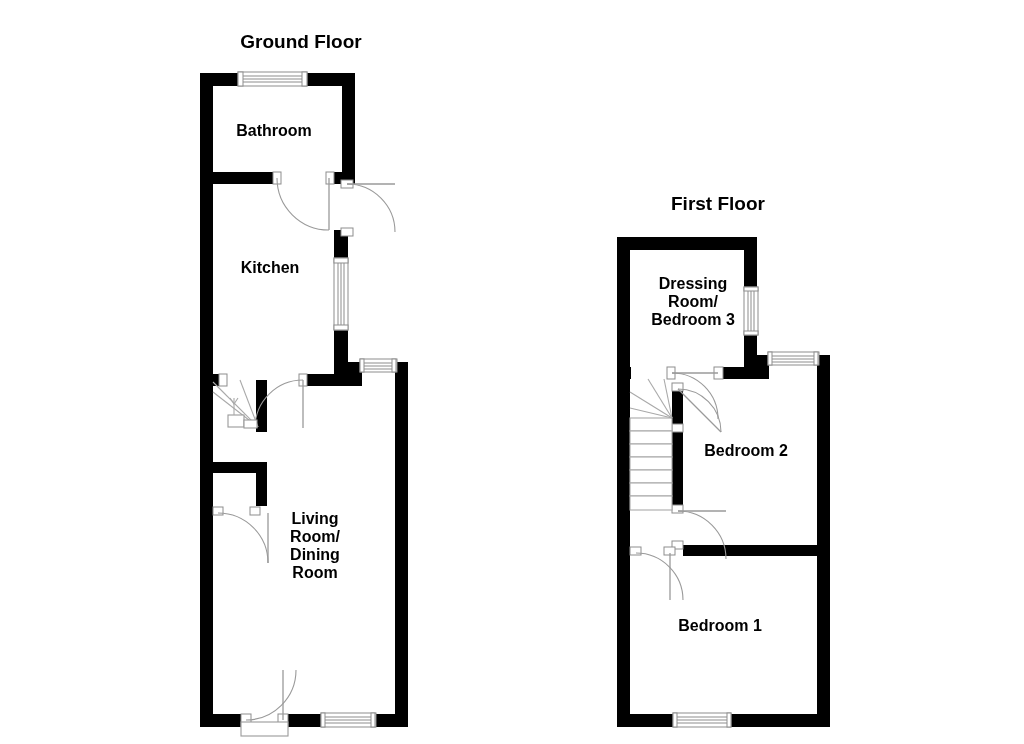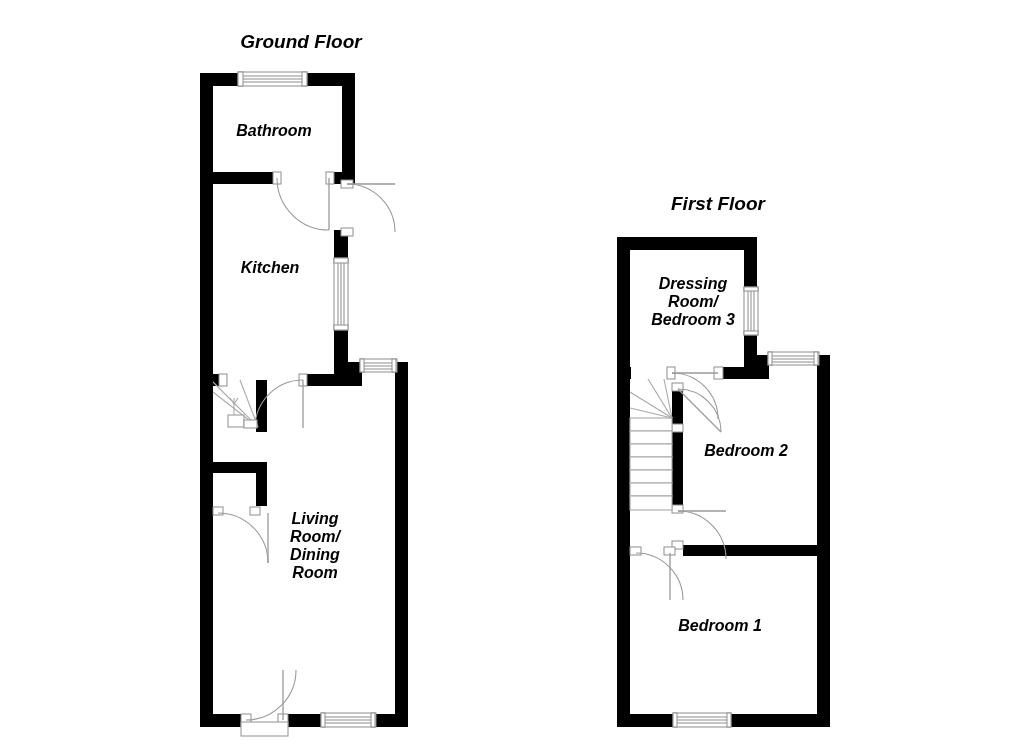--- a/index.html
+++ b/index.html
@@ -12,21 +12,20 @@
     width: 1024px;
     height: 744px;
     font-family: "Liberation Sans", sans-serif;
     overflow: hidden;
   }
   #plan-root {
     position: relative;
     width: 1024px;
     height: 744px;
     background: #ffffff;
-    font-style: italic;
   }
   svg.floorplan {
     position: absolute;
     left: 0;
     top: 0;
     width: 1024px;
     height: 744px;
     display: block;
   }
   .floor-title {

